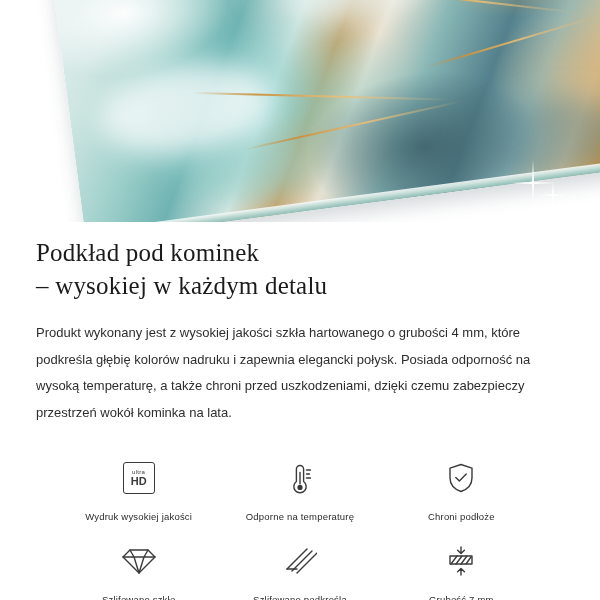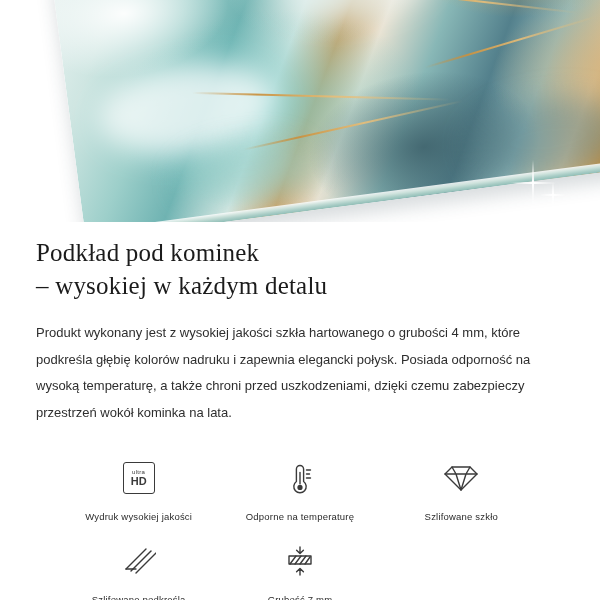--- a/index.html
+++ b/index.html
@@ -259,20 +259,29 @@
           <svg width="32" height="38" viewBox="0 0 32 38">
             <path class="stroke" d="M16 6.5a3.6 3.6 0 0 1 3.6 3.6v12.4a6.2 6.2 0 1 1-7.2 0V10.1A3.6 3.6 0 0 1 16 6.5z"></path>
             <path class="stroke" d="M16 13.5v11.2"></path>
             <circle cx="16" cy="28.4" r="2.6" fill="#3a3a3a" stroke="none"></circle>
             <path class="stroke" d="M22.5 11h4M22.5 15h3M22.5 19h4"></path>
           </svg>
         </div>
         <div class="cap">Odporne na temperaturę</div>
       </div>
 
+      <div class="feature">
+        <div class="ico">
+          <svg width="34" height="38" viewBox="0 0 34 38">
+            <path class="stroke" d="M17 5.5l11 3.6v9.6c0 7.2-5.1 11.7-11 13.8-5.9-2.1-11-6.6-11-13.8V9.1z"></path>
+            <path class="stroke" d="M11.8 18.4l3.6 3.6 6.8-7"></path>
+          </svg>
+        </div>
+        <div class="cap">Chroni podłoże</div>
+      </div>
 
       <div class="feature">
         <div class="ico">
           <svg width="36" height="34" viewBox="0 0 36 34">
             <path class="stroke" d="M9 6h18l7 7-16 16L2 13z"></path>
             <path class="stroke" d="M2 13h32M9 6l4 7M27 6l-4 7M13 13l5 16M23 13l-5 16"></path>
           </svg>
         </div>
         <div class="cap">Szlifowane szkło</div>
       </div>

